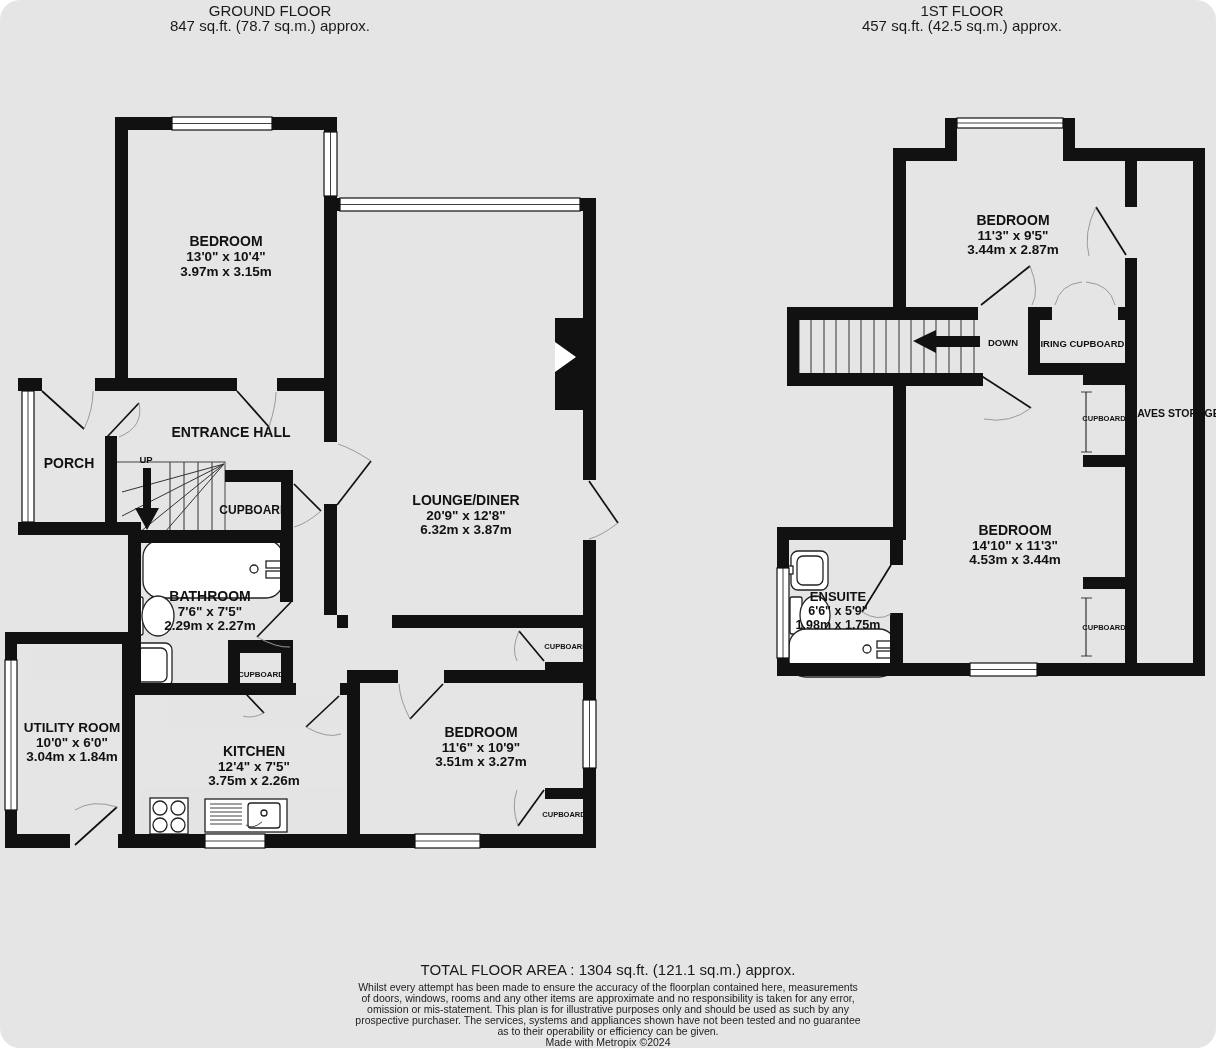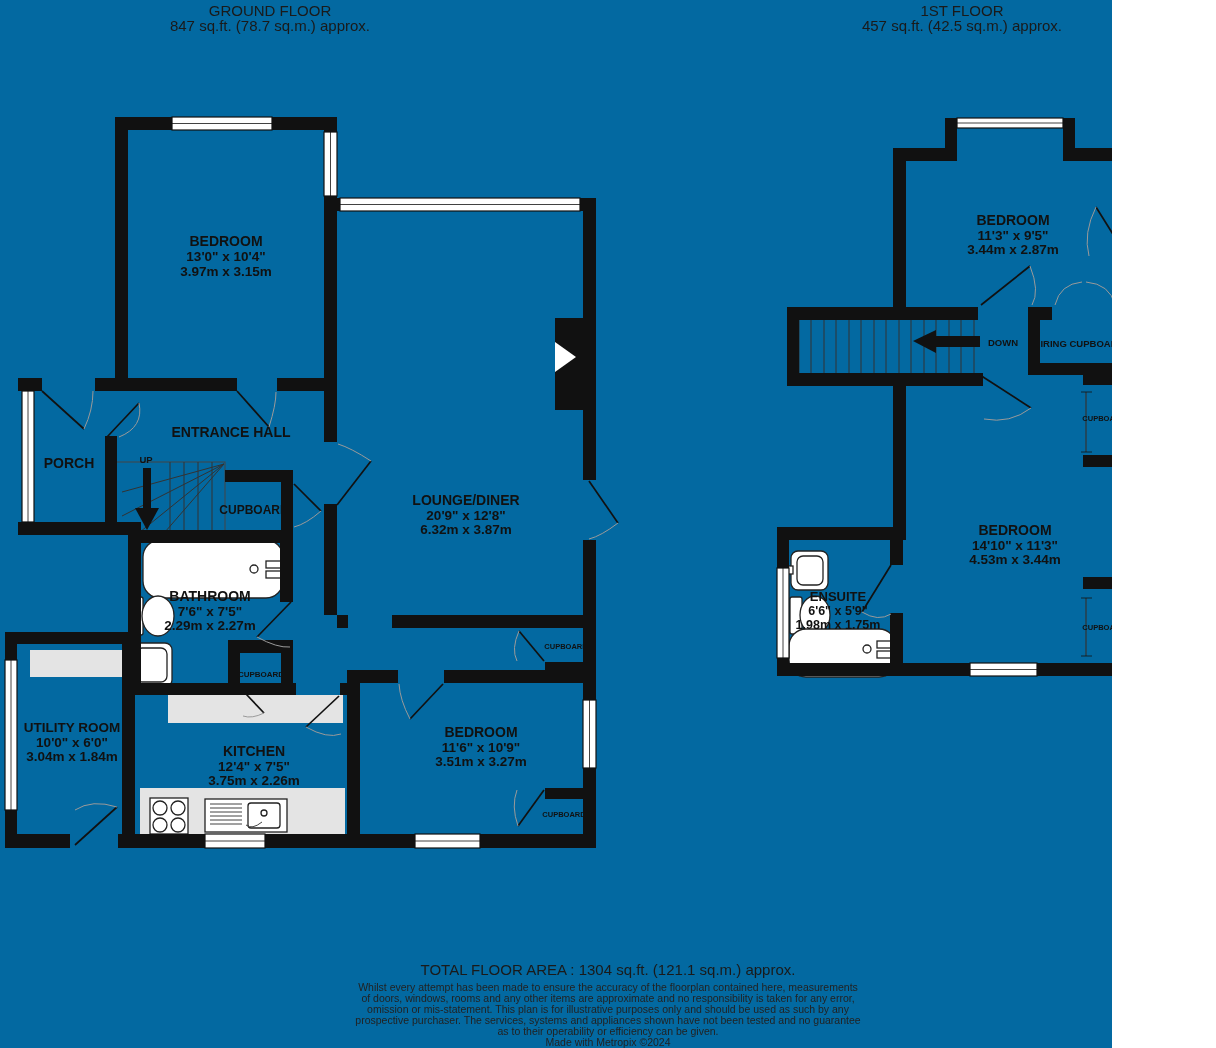--- a/index.html
+++ b/index.html
@@ -1,16 +1,16 @@
 <!DOCTYPE html>
 <html><head>
 <meta charset="utf-8">
 <style>
   html,body{margin:0;padding:0;background:#ffffff;}
-  .page{width:1112px;height:1048px;position:relative;overflow:hidden;background:#0369a1;}
+  .page{width:1216px;height:1048px;position:relative;overflow:hidden;background:#e5e5e5;border-radius:20px;}
   svg{display:block;}
   text{font-family:"Liberation Sans","DejaVu Sans",sans-serif;fill:#111;}
   .title{font-size:15px;text-anchor:middle;fill:#1a1a1a;}
   .lbl{font-size:14px;font-weight:bold;text-anchor:middle;}
   .dim{font-size:13.5px;font-weight:bold;text-anchor:middle;}
   .lbl-md{font-size:12px;font-weight:bold;text-anchor:middle;}
   .lbl-sm{font-size:9.5px;font-weight:bold;text-anchor:middle;}
   .lbl-xs{font-size:7.5px;font-weight:bold;text-anchor:middle;}
   .fine{font-size:10.5px;text-anchor:middle;fill:#222;}
   .total{font-size:15px;text-anchor:middle;fill:#1a1a1a;}

